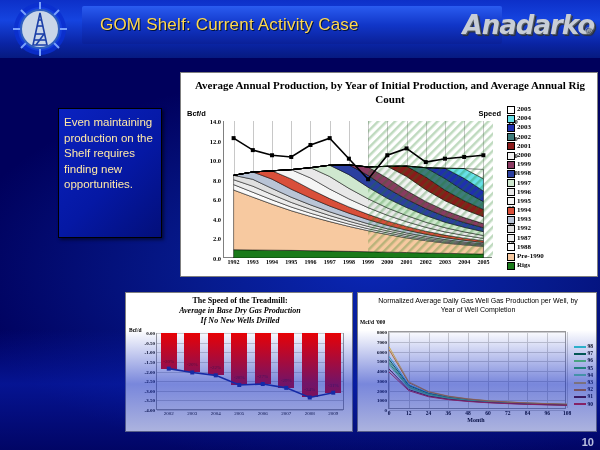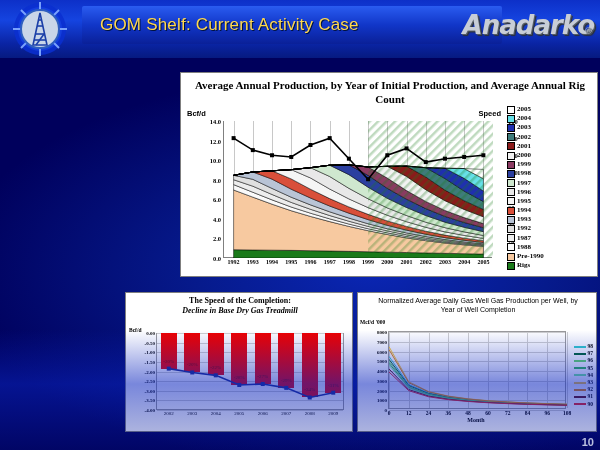--- a/index.html
+++ b/index.html
@@ -137,20 +137,21 @@
     </svg>
 
     <div id="slide-title">GOM Shelf: Current Activity Case</div>
 
     <div id="brand">
       <span>Anadarko</span>
       <span id="brand-r">®</span>
     </div>
   </div>
 
+  <div id="callout">Even maintaining production on the Shelf requires finding new opportunities.</div>
 
   <div class="panel" id="main-chart">
     <div class="ch-title" id="main-title">Average Annual Production, by Year of Initial Production, and Average Annual Rig Count</div>
     <div id="axis-bcf">Bcf/d</div>
     <div id="axis-rigs">Speed</div>
     <div class="plot" id="main-plot">
         <div class="ytick" style="top: 137px;">0.0</div>
         <div class="ytick" style="top: 117.429px;">2.0</div>
         <div class="ytick" style="top: 97.8571px;">4.0</div>
         <div class="ytick" style="top: 78.2857px;">6.0</div>
@@ -308,22 +309,23 @@
         </div>
         <div class="lg-row">
           <span class="lg-sw" style="background: rgb(26, 122, 26);"></span>
           <span>Rigs</span>
         </div>
       </div>
   </div>
 
   <div class="panel" id="bl-chart">
     <div class="ch-title" id="bl-title">
-      <div>The Speed of the Completion:</div>
-      <div id="bl-sub">Decline in Base Dry Gas Treadmill</div>
+      <div>The Speed of the Treadmill:</div>
+      <div id="bl-sub">Average in Base Dry Gas Production</div>
+      <div id="bl-sub2" style="font-style:italic;font-weight:bold;">If No New Wells Drilled</div>
     </div>
     <div id="bl-axlabel">Bcf/d</div>
     <div class="plot" id="bl-plot">
         <div class="bl-grid" style="top: 0px;"></div>
         <div class="bl-ytick" style="top: 0px;">0.00</div>
         <div class="bl-grid" style="top: 9.625px;"></div>
         <div class="bl-ytick" style="top: 9.625px;">-0.50</div>
         <div class="bl-grid" style="top: 19.25px;"></div>
         <div class="bl-ytick" style="top: 19.25px;">-1.00</div>
         <div class="bl-grid" style="top: 28.875px;"></div>

